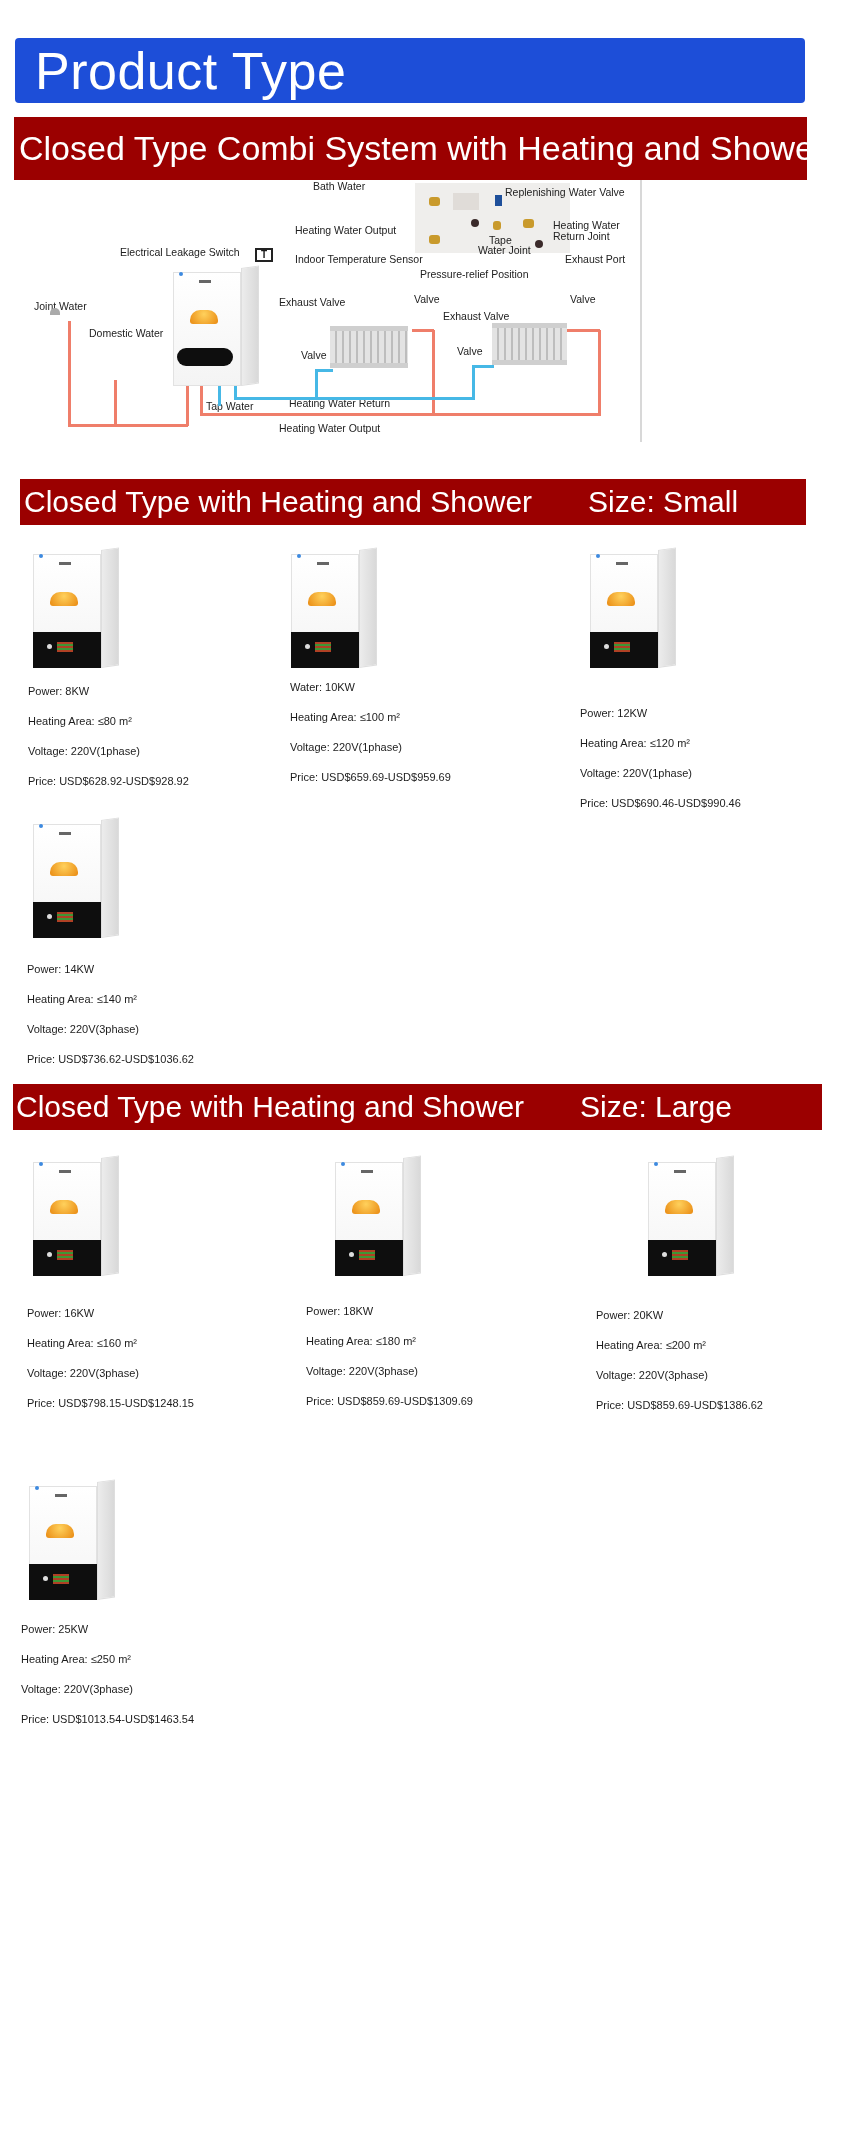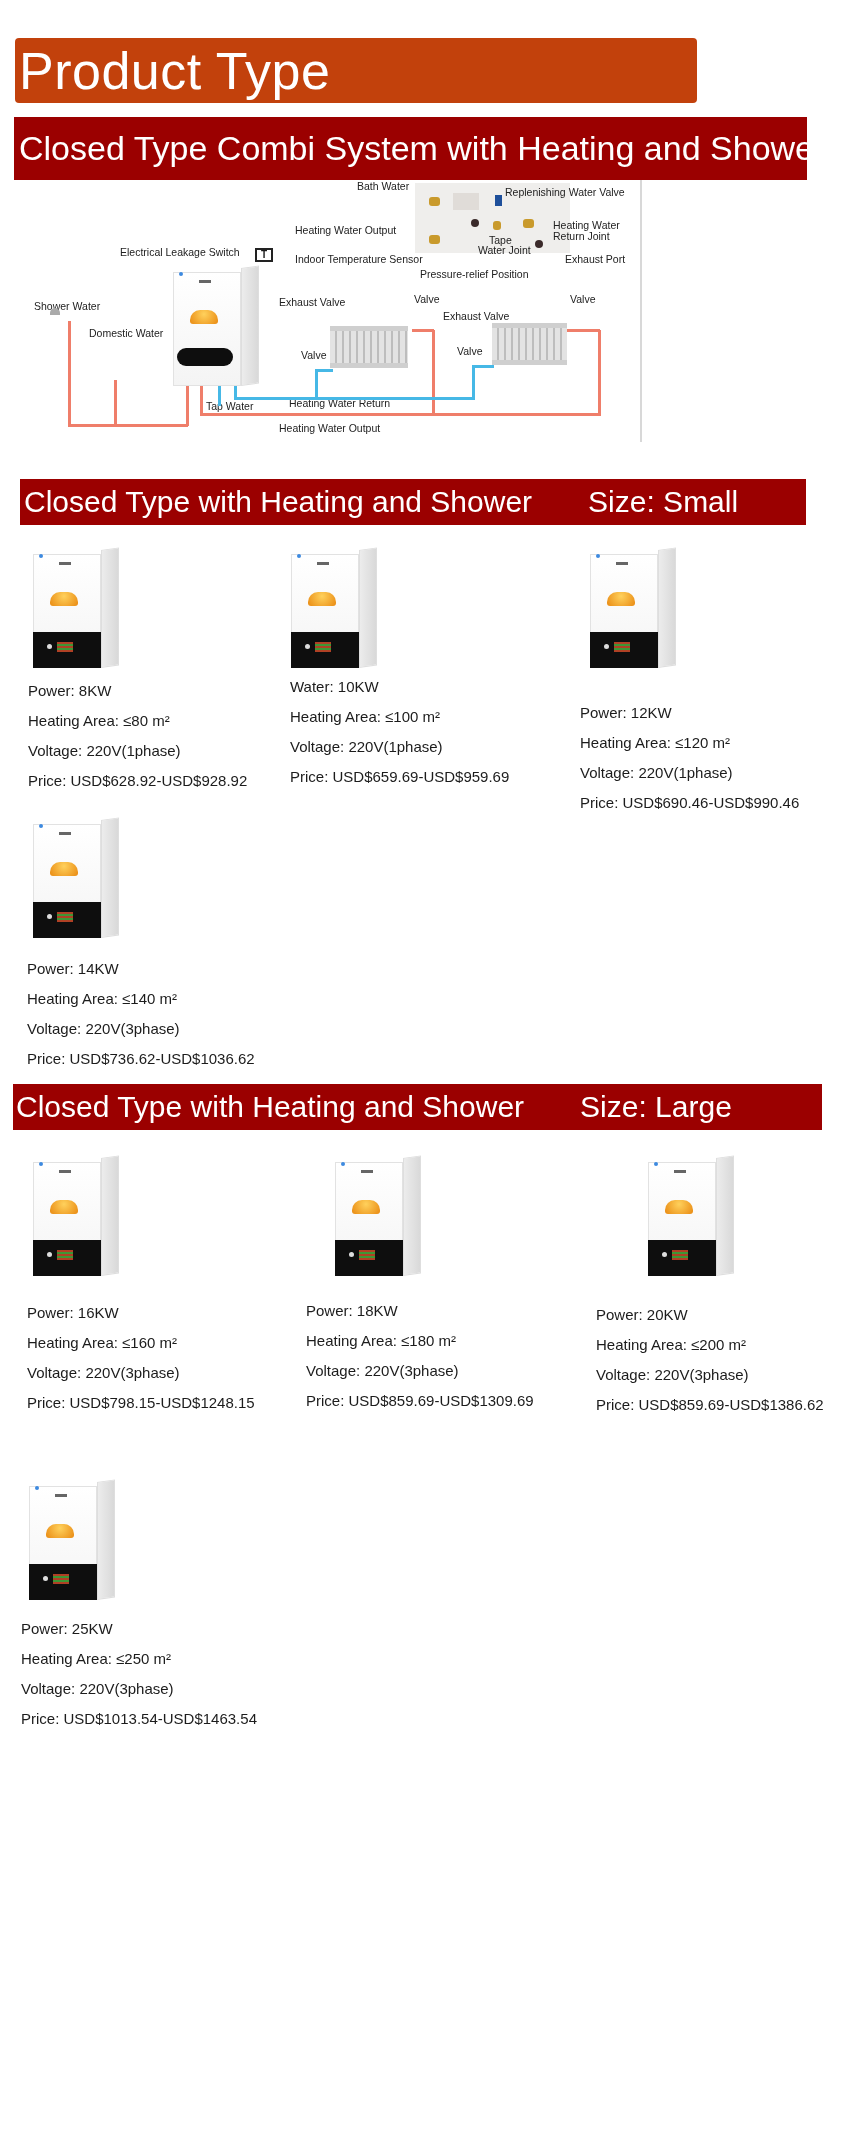--- a/index.html
+++ b/index.html
@@ -1,20 +1,20 @@
 <!DOCTYPE html>
 <html><head>
 <meta charset="utf-8">
 <style>
   * { box-sizing: border-box; margin: 0; padding: 0; }
   html, body { width: 858px; height: 2147px; background: #ffffff; overflow: hidden; }
   body { position: relative; font-family: "Liberation Sans", "DejaVu Sans", sans-serif; color: #1c1c1c; }
 
   .bar { position: absolute; color: #ffffff; white-space: pre; display: flex; align-items: center; }
-  .bar-blue { left: 15px; top: 38px; width: 682px; height: 65px; background: #c2410c; border-radius: 4px; font-size: 52px; padding-left: 4px; letter-spacing: 0.5px; }
+  .bar-blue { left: 15px; top: 38px; width: 790px; height: 65px; background: #1d4ed8; border-radius: 4px; font-size: 52px; padding-left: 20px; letter-spacing: 0.5px; }
   .bar-red { background: #9b0000; }
   .bar-combi { left: 14px; top: 117px; width: 793px; height: 63px; font-size: 34px; padding-left: 5px; }
   .bar-small { left: 20px; top: 479px; width: 786px; height: 46px; font-size: 30px; padding-left: 4px; }
   .bar-large { left: 13px; top: 1084px; width: 809px; height: 46px; font-size: 30px; padding-left: 3px; }
   .bar .gap { display: inline-block; width: 56px; }
 
   
   .diagram { position: absolute; left: 0; top: 180px; width: 660px; height: 265px; }
   .diagram .vline { position: absolute; left: 640px; top: 0; width: 2px; height: 262px; background: #d8d8d8; }
   .dlabel { position: absolute; font-size: 10.5px; color: #222; white-space: nowrap; font-family: "Liberation Sans", sans-serif; }
@@ -31,21 +31,21 @@
   .boiler { position: absolute; width: 88px; height: 122px; }
   .boiler .front { position: absolute; left: 0; top: 4px; width: 68px; height: 114px; background: linear-gradient(180deg,#ffffff,#f4f4f4); border: 1px solid #e2e2e2; }
   .boiler .side { position: absolute; left: 68px; top: 0; width: 18px; height: 118px; background: linear-gradient(90deg,#ececec,#d9d9d9); transform: skewY(-8deg); transform-origin: left top; border: 1px solid #dedede; }
   .boiler .panel-dark { position: absolute; left: 0; top: 82px; width: 68px; height: 36px; background: #0e0e0e; }
   .boiler .led { position: absolute; left: 6px; top: 4px; width: 4px; height: 4px; border-radius: 50%; background: #3d8ae0; }
   .boiler .logo { position: absolute; left: 17px; top: 42px; width: 28px; height: 14px; border-radius: 10px 10px 3px 3px; background: radial-gradient(circle at 50% 30%, #ffd15c, #e98a12); }
   .boiler .brand { position: absolute; left: 26px; top: 12px; width: 12px; height: 3px; background: #666; }
   .boiler .disp { position: absolute; left: 24px; top: 92px; width: 16px; height: 10px; background: repeating-linear-gradient(180deg,#d84d2a 0 2px,#4bb83e 2px 4px); opacity: .8; }
   .boiler .btn { position: absolute; left: 14px; top: 94px; width: 5px; height: 5px; border-radius: 50%; background: #ddd; }
 
-  .specs { position: absolute; font-size: 15px; line-height: 30px; color: #1c1c1c; white-space: nowrap; }
+  .specs { position: absolute; font-size: 11px; line-height: 30px; color: #1c1c1c; white-space: nowrap; }
   .specs div { height: 30px; }
 </style>
 </head>
 <body>
 
 <div class="bar bar-blue">
   <span>Product Type</span>
 </div>
 
 <div class="bar bar-red bar-combi">
@@ -59,33 +59,33 @@
     <div class="fitting" style="left:14px;top:14px;"></div>
     <div class="fitting" style="left:14px;top:52px;"></div>
     <div style="position:absolute;left:38px;top:10px;width:26px;height:17px;background:#e0dcd8;"></div>
     <div class="bluevalve" style="left:80px;top:12px;"></div>
     <div class="knob" style="left:56px;top:36px;"></div>
     <div class="fitting" style="left:78px;top:38px;width:8px;"></div>
     <div class="fitting" style="left:108px;top:36px;"></div>
     <div class="knob" style="left:120px;top:57px;"></div>
   </div>
 
-  <span class="dlabel" style="left:313px;top:0px;margin-left:44px;">Bath Water</span>
+  <span class="dlabel" style="left:313px;top:0px;">Bath Water</span>
   <span class="dlabel" style="left:505px;top:6px;">Replenishing Water Valve</span>
   <span class="dlabel" style="left:295px;top:44px;">Heating Water Output</span>
   <span class="dlabel" style="left:553px;top:40px;width:70px;white-space:normal;line-height:11px;">Heating Water Return Joint</span>
   <span class="dlabel" style="left:489px;top:54px;">Tape</span>
   <span class="dlabel" style="left:478px;top:64px;">Water Joint</span>
   <span class="dlabel" style="left:295px;top:73px;">Indoor Temperature Sensor</span>
   <span class="dlabel" style="left:565px;top:73px;">Exhaust Port</span>
   <span class="dlabel" style="left:420px;top:88px;">Pressure-relief  Position</span>
   <span class="dlabel" style="left:120px;top:66px;">Electrical Leakage Switch</span>
   <div class="sw-box">T</div>
 
-  <span class="dlabel" style="left:34px;top:120px;">Shower Water</span>
+  <span class="dlabel" style="left:34px;top:120px;">Joint Water</span>
   <span class="dlabel" style="left:89px;top:147px;">Domestic Water</span>
   <span class="dlabel" style="left:279px;top:116px;">Exhaust Valve</span>
   <span class="dlabel" style="left:443px;top:130px;">Exhaust Valve</span>
   <span class="dlabel" style="left:414px;top:113px;">Valve</span>
   <span class="dlabel" style="left:570px;top:113px;">Valve</span>
   <span class="dlabel" style="left:301px;top:169px;">Valve</span>
   <span class="dlabel" style="left:457px;top:165px;">Valve</span>
   <span class="dlabel" style="left:206px;top:220px;">Tap Water</span>
   <span class="dlabel" style="left:289px;top:217px;">Heating Water Return</span>
   <span class="dlabel" style="left:279px;top:242px;">Heating Water Output</span>

